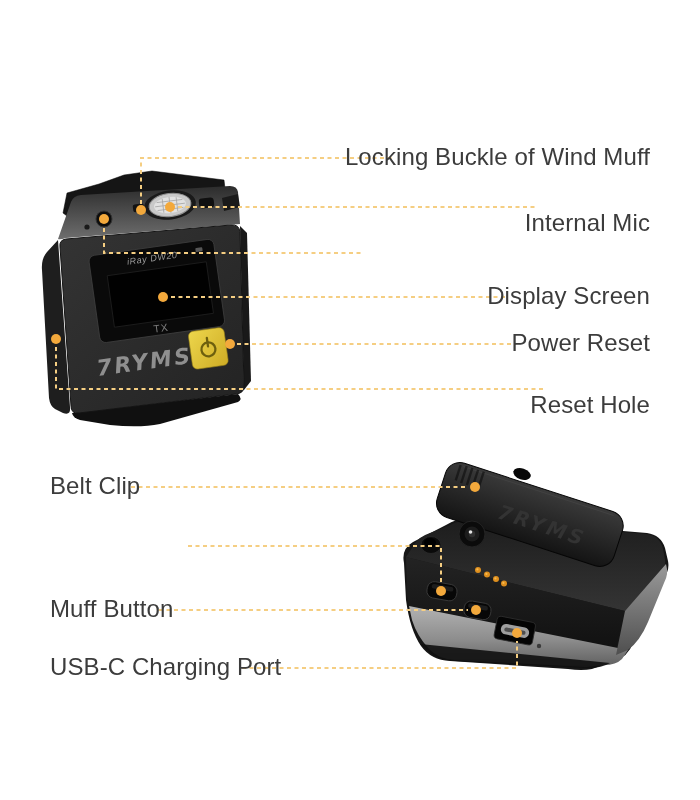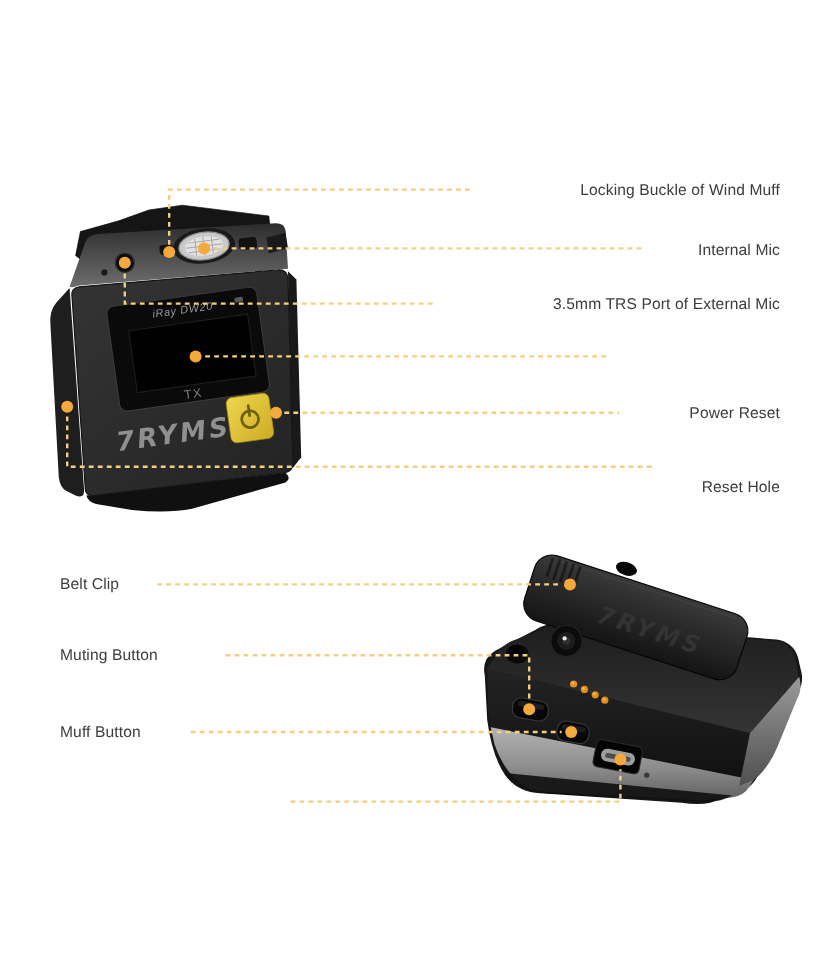--- a/index.html
+++ b/index.html
@@ -1,19 +1,19 @@
 <!DOCTYPE html>
 <html><head>
 <meta charset="utf-8">
 <style>
   html,body{margin:0;padding:0;background:#fff;}
   #stage{position:relative;width:700px;height:800px;background:#ffffff;overflow:hidden;
          font-family:"Liberation Sans",sans-serif;}
   #scene{position:absolute;left:0;top:0;}
-  .callout-label{position:absolute;font-size:13px;font-weight:500;color:#3C3C3C;
+  .callout-label{position:absolute;font-size:24px;font-weight:500;color:#3C3C3C;
                  letter-spacing:.1px;white-space:nowrap;transform:translateY(-52%);}
   .right-col{right:50px;text-align:right;}
   .left-col{left:50px;text-align:right;}
 </style>
 </head>
 <body>
 
 <div id="stage">
 
   <svg id="scene" width="700" height="800" viewBox="0 0 700 800">
@@ -187,21 +187,21 @@
       <circle cx="230" cy="344" r="5"></circle>
       <circle cx="56" cy="339" r="5"></circle>
       <circle cx="475" cy="487" r="5"></circle>
       <circle cx="441" cy="591" r="5"></circle>
       <circle cx="476" cy="610" r="5"></circle>
       <circle cx="517" cy="633" r="5"></circle>
     </g>
   </svg>
 
   <div class="callout-label right-col" style="top:158px">Locking Buckle of Wind Muff</div>
-  <div class="callout-label right-col" style="top:208px">Internal Mic</div>
-  <div class="callout-label right-col" style="top:253px">3.5mm TRS Port of External Mic</div>
+  <div class="callout-label right-col" style="top:224px">Internal Mic</div>
+  <div class="callout-label right-col" style="top:297px">Display Screen</div>
   <div class="callout-label right-col" style="top:344px">Power Reset</div>
   <div class="callout-label right-col" style="top:406px">Reset Hole</div>
 
   <div class="callout-label left-col" style="top:487px">Belt Clip</div>
-  <div class="callout-label left-col" style="top:546px">Muting Button</div>
   <div class="callout-label left-col" style="top:610px">Muff Button</div>
+  <div class="callout-label left-col" style="top:668px">USB-C Charging Port</div>
 </div>
 
 </body></html>

